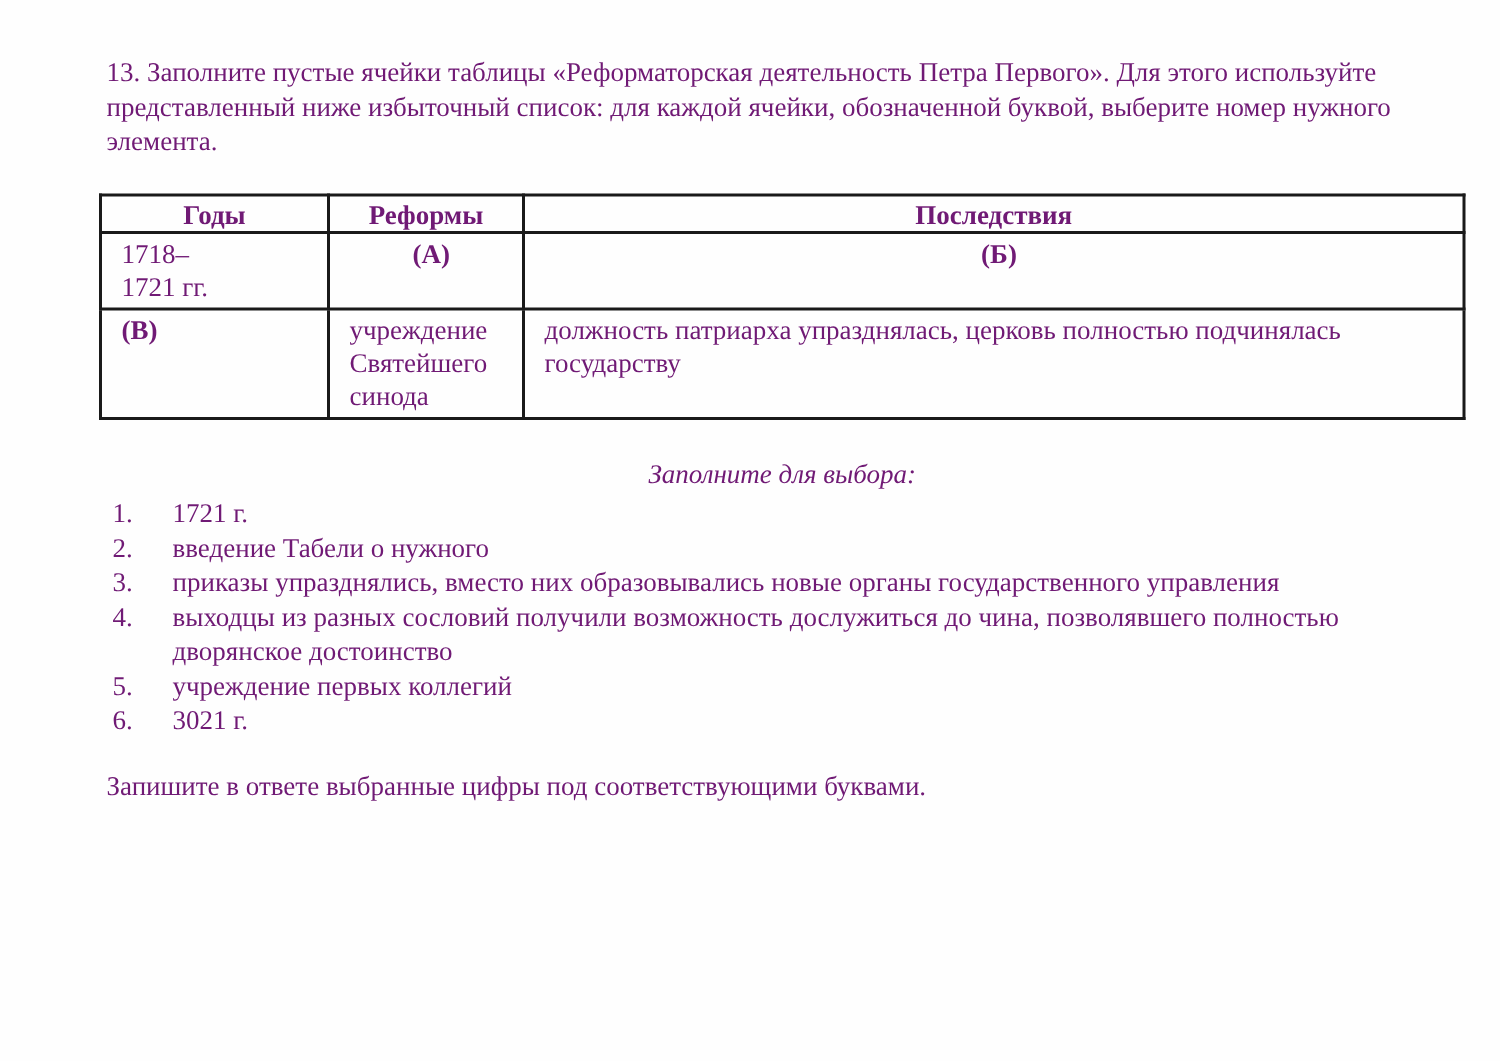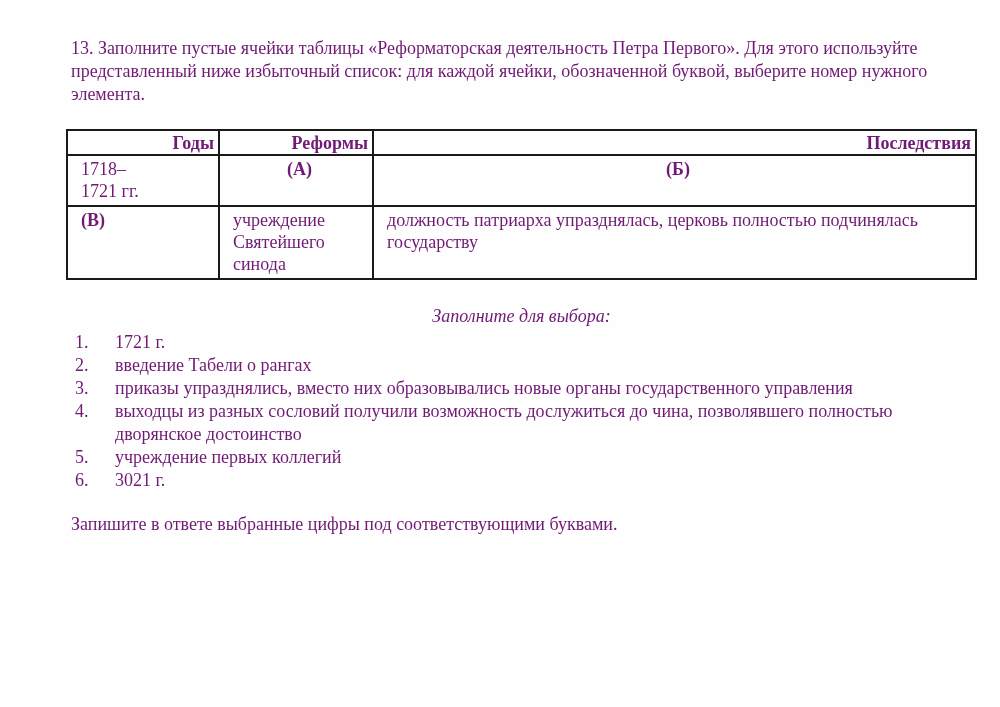--- a/index.html
+++ b/index.html
@@ -29,25 +29,25 @@
     width: 911px;
     table-layout: fixed;
   }
   .main-table th, .main-table td {
     border: 2px solid #1a1a1a;
     vertical-align: top;
     line-height: 22px;
   }
   .main-table th {
     font-weight: bold;
-    text-align: right;
+    text-align: center;
     padding: 1px 4px 0 4px;
   }
   .col-years { width: 152px; }
-  .col-reforms { width: 154px; }
+  .col-reforms { width: 130px; }
   .main-table td { padding: 2px 6px 3px 13px; }
   .cell-pre { white-space: pre-line; }
   .cell-center { text-align: center; }
   .bold { font-weight: bold; }
   .row-first td { height: 47px; }
   .row-second td { height: 65px; }
   
   .elements-title {
     margin-top: 25px;
     width: 911px;
@@ -123,21 +123,21 @@
 
   <div class="elements-title">Заполните для выбора:</div>
 
   <div class="elements-list">
     <div class="element-item">
       <span class="element-num">1.</span>
       <span class="element-text">1721 г.</span>
     </div>
     <div class="element-item">
       <span class="element-num">2.</span>
-      <span class="element-text">введение Табели о рангах</span>
+      <span class="element-text">введение Табели о нужного</span>
     </div>
     <div class="element-item">
       <span class="element-num">3.</span>
       <span class="element-text">приказы упразднялись, вместо них образовывались новые органы государственного управления</span>
     </div>
     <div class="element-item">
       <span class="element-num">4.</span>
       <span class="element-text">выходцы из разных сословий получили возможность дослужиться до чина, позволявшего полностью дворянское достоинство</span>
     </div>
     <div class="element-item">

